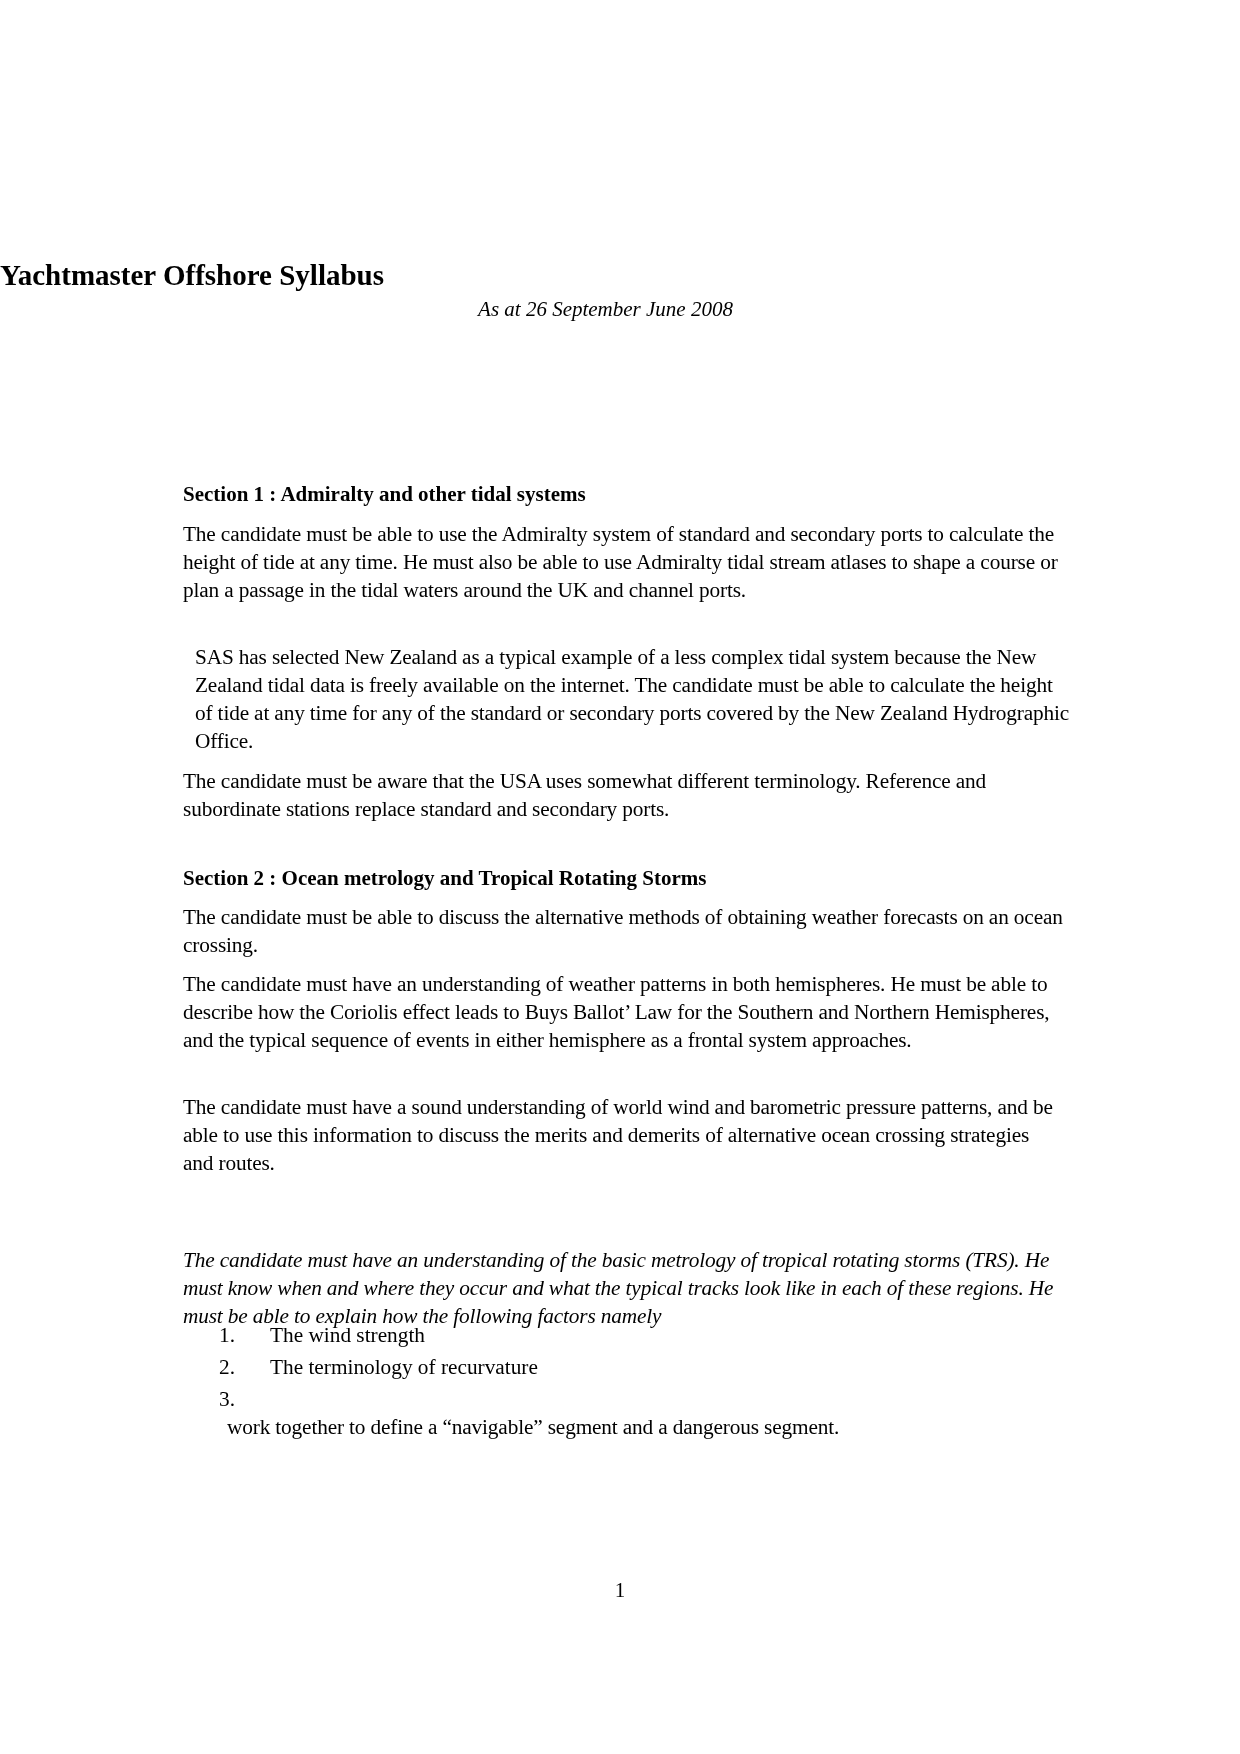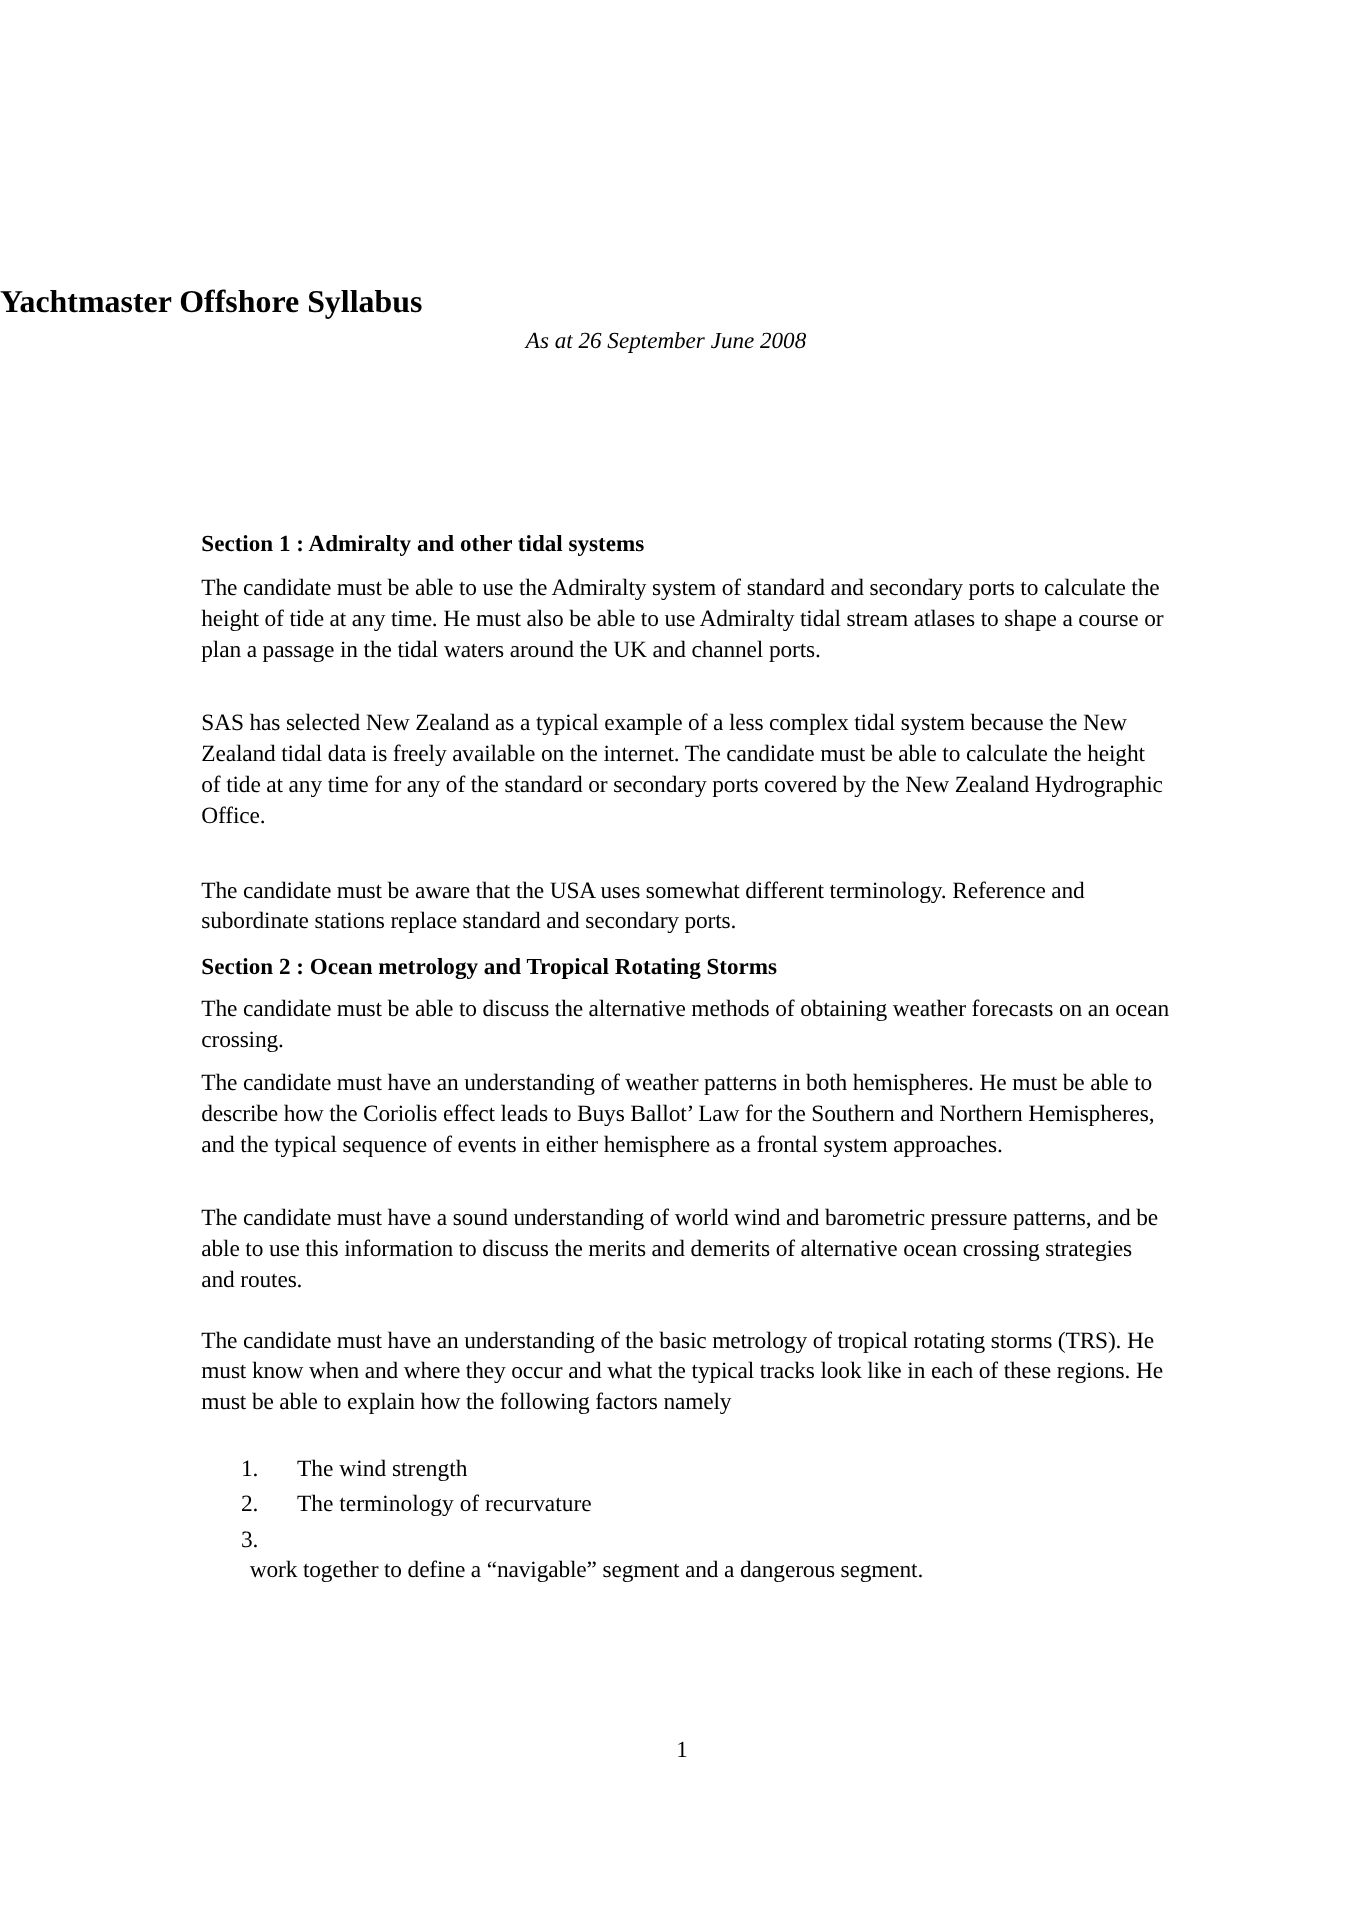--- a/index.html
+++ b/index.html
@@ -99,28 +99,28 @@
 <body>
 
 <div class="page">
 
   <h1 class="title">Yachtmaster Offshore Syllabus</h1>
   <p class="subtitle">As at 26 September June 2008</p>
 
 
   <h2 class="section-heading" style="top:480px;">Section 1 : Admiralty and other tidal systems</h2>
   <p class="body-text" style="top:520px;">The candidate must be able to use the Admiralty system of standard and secondary ports to calculate the height of tide at any time.  He must also be able to use Admiralty tidal stream atlases to shape a course or plan a passage in the tidal waters around the UK and channel ports.</p>
-  <p class="body-text" style="top:643px;">SAS has selected New Zealand as a typical example of a less complex tidal system because the New Zealand tidal data is freely available on the internet.  The candidate must be able to calculate the height of tide at any time for any of the standard or secondary ports covered by the New Zealand Hydrographic Office.</p>
-  <p class="body-text" style="top:767px;margin-top:28px;">The candidate must be aware that the USA uses somewhat different terminology. Reference and subordinate stations replace standard and secondary ports.</p>
+  <p class="body-text" style="top:643px;margin-left:12px;">SAS has selected New Zealand as a typical example of a less complex tidal system because the New Zealand tidal data is freely available on the internet.  The candidate must be able to calculate the height of tide at any time for any of the standard or secondary ports covered by the New Zealand Hydrographic Office.</p>
+  <p class="body-text" style="top:767px;">The candidate must be aware that the USA uses somewhat different terminology. Reference and subordinate stations replace standard and secondary ports.</p>
 
   <h2 class="section-heading" style="top:864px;">Section 2 : Ocean metrology and Tropical Rotating Storms</h2>
   <p class="body-text" style="top:903px;">The candidate must be able to discuss the alternative methods of obtaining weather forecasts on an ocean crossing.</p>
   <p class="body-text" style="top:970px;">The candidate must have an understanding of weather patterns in both hemispheres.  He must be able to describe how the Coriolis effect leads to Buys Ballot’ Law for the Southern and Northern Hemispheres, and the typical sequence of events in either hemisphere as a frontal system approaches.</p>
   <p class="body-text" style="top:1093px;">The candidate must have a sound understanding of world wind and barometric pressure patterns, and be able to use this information to discuss the merits and demerits of alternative ocean crossing strategies and routes.</p>
-  <p class="body-text" style="top:1204px;">The candidate must have an understanding of the basic metrology of tropical rotating storms (TRS).  He must know when and where they occur and what the typical tracks look like in each of these regions.  He must be able to explain how the following factors namely</p>
+  <p class="body-text" style="top:1246px;font-style:italic;">The candidate must have an understanding of the basic metrology of tropical rotating storms (TRS).  He must know when and where they occur and what the typical tracks look like in each of these regions.  He must be able to explain how the following factors namely</p>
 
   <ol class="list" style="top:1319px;">
     <li class="list-item">
       <span class="list-number">1.</span>
       <span class="list-text">The wind strength</span>
     </li>
     <li class="list-item">
       <span class="list-number">2.</span>
       <span class="list-text">The terminology of recurvature</span>
     </li>

